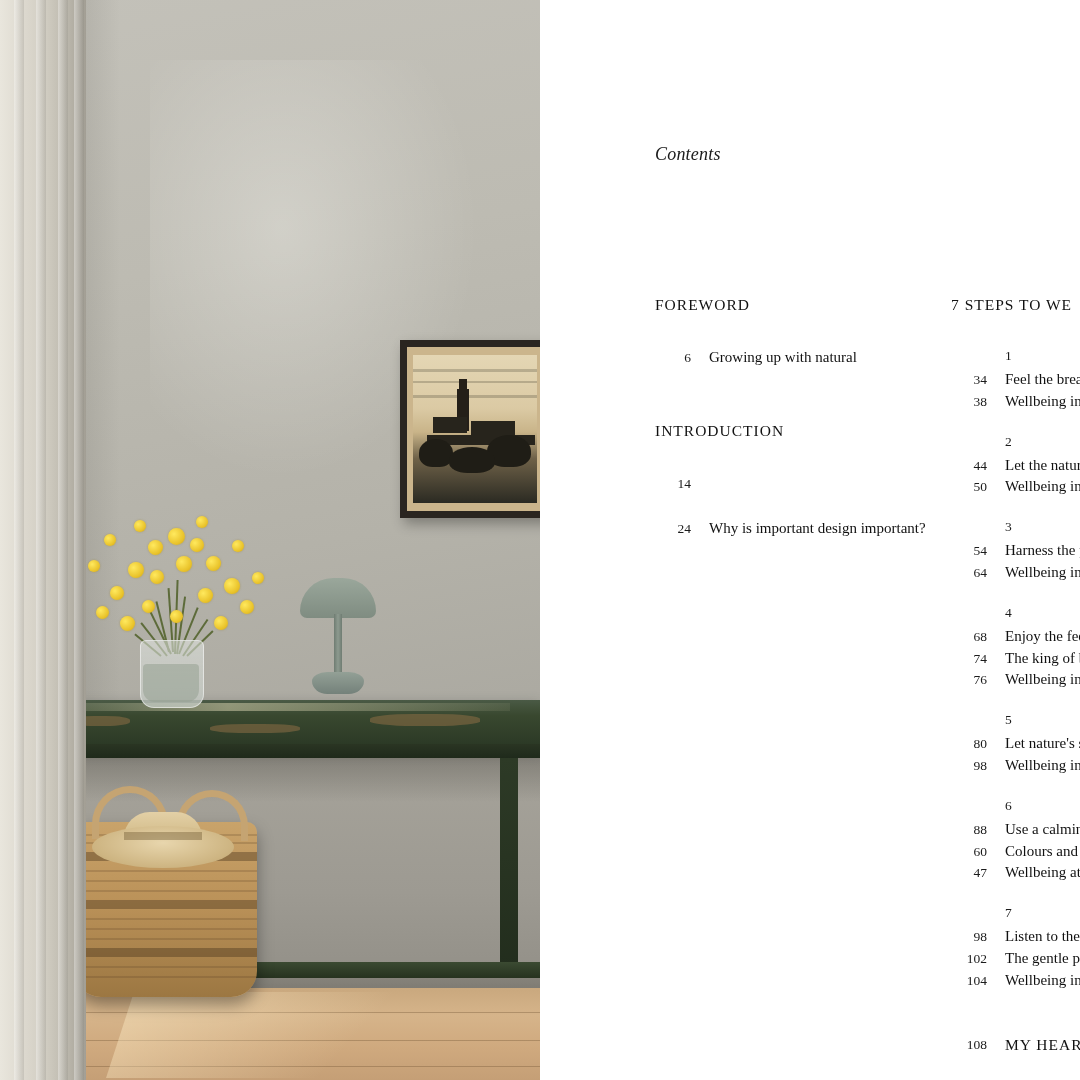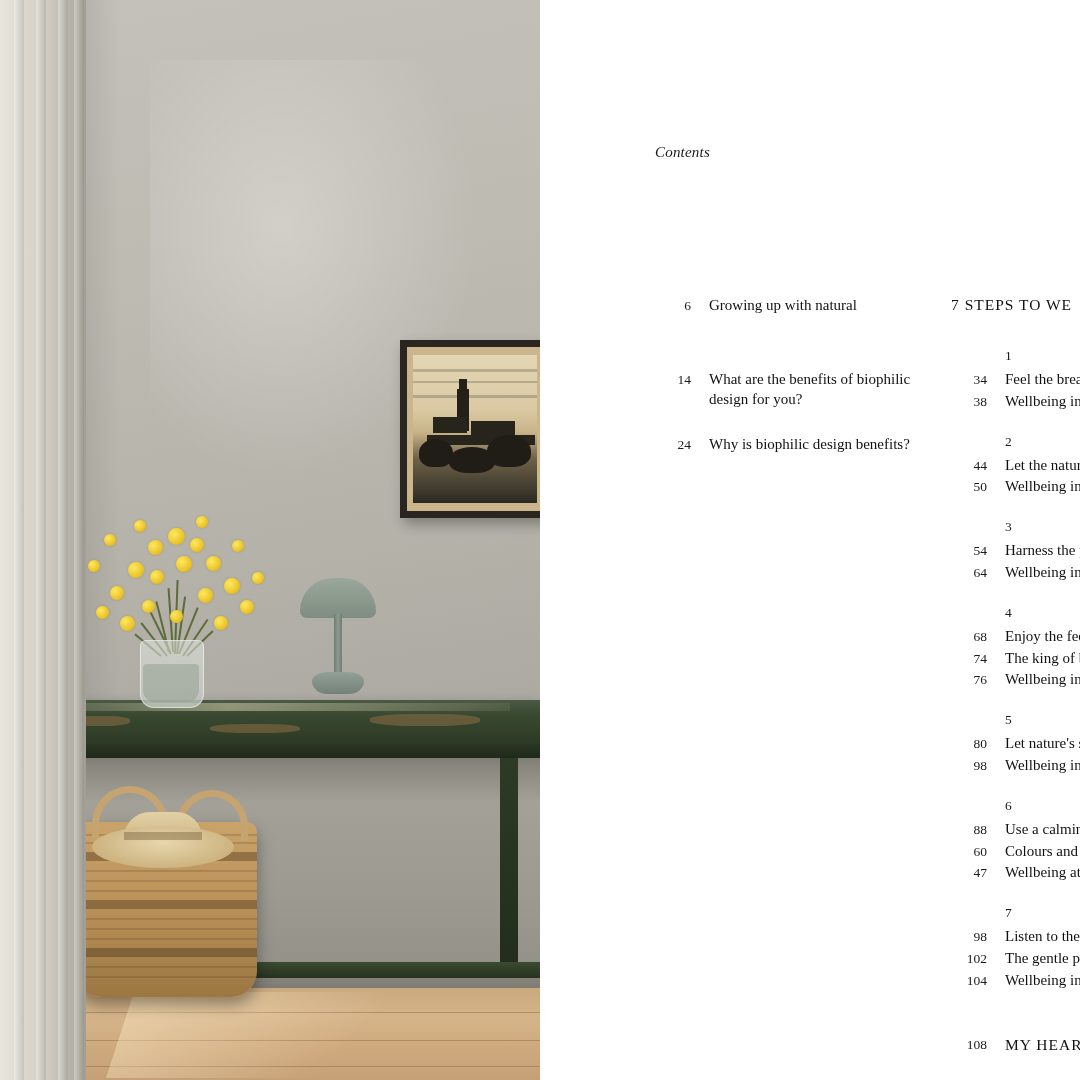--- a/index.html
+++ b/index.html
@@ -281,21 +281,21 @@
     position: relative;
     width: 540px;
     height: 1080px;
     background: #ffffff;
   }
   .contents-label {
     position: absolute;
     left: 115px;
     top: 144px;
     font-style: italic;
-    font-size: 15px;
+    font-size: 18px;
     color: #1b1b1b;
     letter-spacing: 0.2px;
   }
   .col {
     position: absolute;
     top: 296px;
   }
   .col-left { left: 115px; width: 330px; }
   .col-right { left: 411px; width: 330px; }
 
@@ -463,36 +463,37 @@
       <div class="curtain-fold" style="left:74px"></div>
     </div>
   </div>
 
   <div class="contents-page">
 
     <div class="contents-label">Contents</div>
 
     <div class="col col-left">
 
+      <div class="section-head">FOREWORD</div>
 
       <div class="entry">
         <span class="pg">6</span>
         <span class="ttl">Growing up with natural</span>
       </div>
 
       <div class="block-gap"></div>
 
+      <div class="section-head">INTRODUCTION</div>
 
       <div class="entry gap">
         <span class="pg">14</span>
-        <span class="ttl wrap" style="max-width:215px">What are the benefits of biophilic design for you?</span>
       </div>
       <div class="entry gap">
         <span class="pg">24</span>
-        <span class="ttl">Why is biophilic design benefits?</span>
+        <span class="ttl">Why is important design important?</span>
       </div>
     </div>
 
     <div class="col col-right">
 
       <div class="section-head">7 STEPS TO WE</div>
 
       <div class="step-block">
         <div class="step-num first">1</div>
         <div class="entry">

